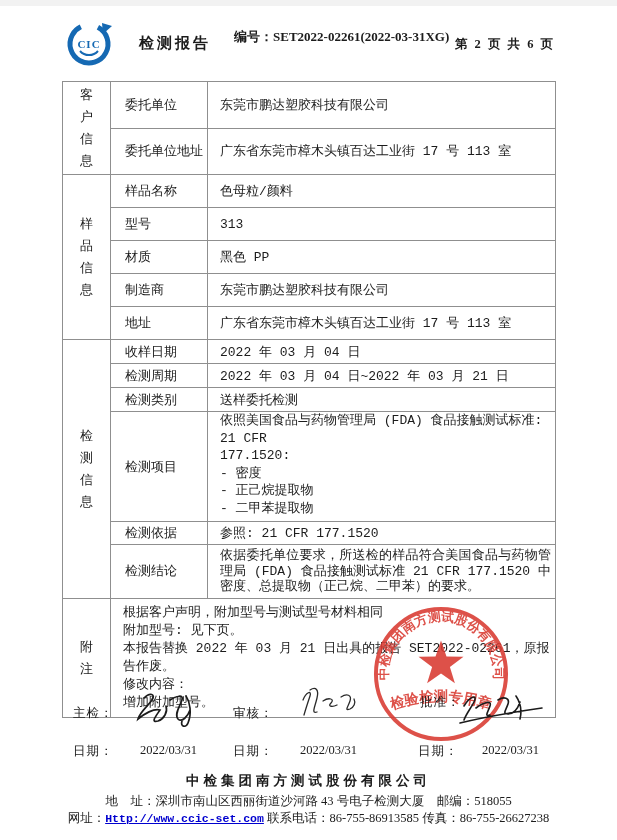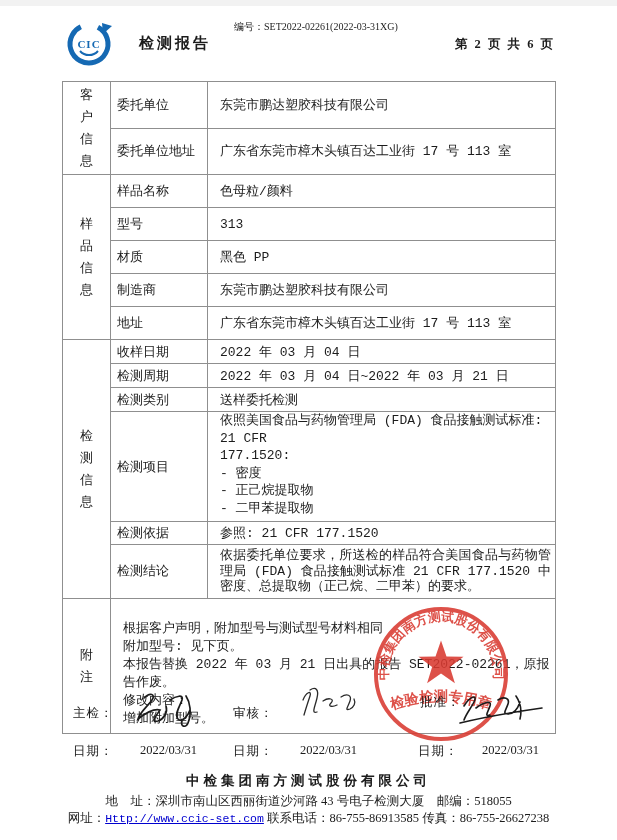--- a/index.html
+++ b/index.html
@@ -6,47 +6,47 @@
   html,body { background:#f2f2f2; }
   .page {
     position:relative; width:617px; height:840px; margin:6px auto;
     background:#ffffff; overflow:hidden;
     font-family:"Liberation Serif","DejaVu Serif",serif;
     color:#1c1c1c;
   }
   
   .hdr-logo { position:absolute; left:60px; top:12px; }
   .hdr-title { position:absolute; left:139px; top:28px; font-size:15px; font-weight:bold; letter-spacing:3px; }
-  .hdr-no { position:absolute; left:234px; top:14px; font-size:10px; font-weight:normal; }
+  .hdr-no { position:absolute; left:234px; top:22px; font-size:13px; font-weight:bold; }
   .hdr-page { position:absolute; right:62px; top:30px; font-size:12.5px; font-weight:bold; letter-spacing:2px; }
   
   table.report { position:absolute; left:62px; top:75px; width:493px; border-collapse:collapse; table-layout:fixed; }
   table.report td { border:1px solid #8f8f8f; font-size:13px; vertical-align:middle; overflow:hidden; }
   col.c1{width:48px;} col.c2{width:97px;} col.c3{width:348px;}
   td.sec { text-align:center; line-height:22px; padding:2px 16px; }
-  td.fld { padding:2px 2px 2px 6px; }
+  td.fld { padding:2px 2px 2px 14px; }
   td.val { padding:2px 4px 2px 12px;font-family:Liberation Mono, monospace; }
   tr.rA { height:33px; }
   tr.rB { height:24px; }
   tr.rC { height:22px; }
   td.multi { line-height:17.5px; padding-top:0; padding-bottom:4px; }
   td.concl { line-height:15.5px; padding-top:3px; padding-bottom:3px; text-align:justify; }
-  td.note  { line-height:18px; padding-top:21px; padding-bottom:5px; }
+  td.note  { line-height:18px; padding-top:5px; padding-bottom:5px; }
   
   .sig-label { position:absolute; font-size:12.5px; letter-spacing:1px; }
   .sig-date-label { position:absolute; font-size:12.5px; letter-spacing:1px; }
   .sig-date { position:absolute; font-size:12.5px; }
   .sig-svg { position:absolute; }
   
   .stamp { position:absolute; left:372px; top:599px; width:138px; height:138px; opacity:0.88; z-index:5; }
   
   .f1 { position:absolute; left:0; right:0; top:766px; text-align:center; font-size:13.5px; font-weight:bold; letter-spacing:4px; }
   .f2 { position:absolute; left:0; right:0; top:787px; text-align:center; font-size:12.5px; }
   .f3 { position:absolute; left:0; right:0; top:804px; text-align:center; font-size:12.5px; }
-  .f3 a { color:#0000cf; text-decoration:underline; font-family:"Liberation Mono","DejaVu Sans Mono",monospace; font-size:11.5px; }
+  .f3 a { color:#0000cf; text-decoration:underline; font-family:"Liberation Mono","DejaVu Sans Mono",monospace; font-size:11.5px;font-weight:bold; }
 </style>
 </head>
 <body>
 
 <div class="page">
 
   <div class="hdr-logo">
     <svg width="60" height="52" viewBox="0 0 60 52">
       <circle cx="29" cy="26" r="19" fill="none" stroke="#1569b3" stroke-width="5" stroke-dasharray="101 19" transform="rotate(-62 29 26)"></circle>
       <polygon points="42,5 52,8 43,16" fill="#1569b3"></polygon>

